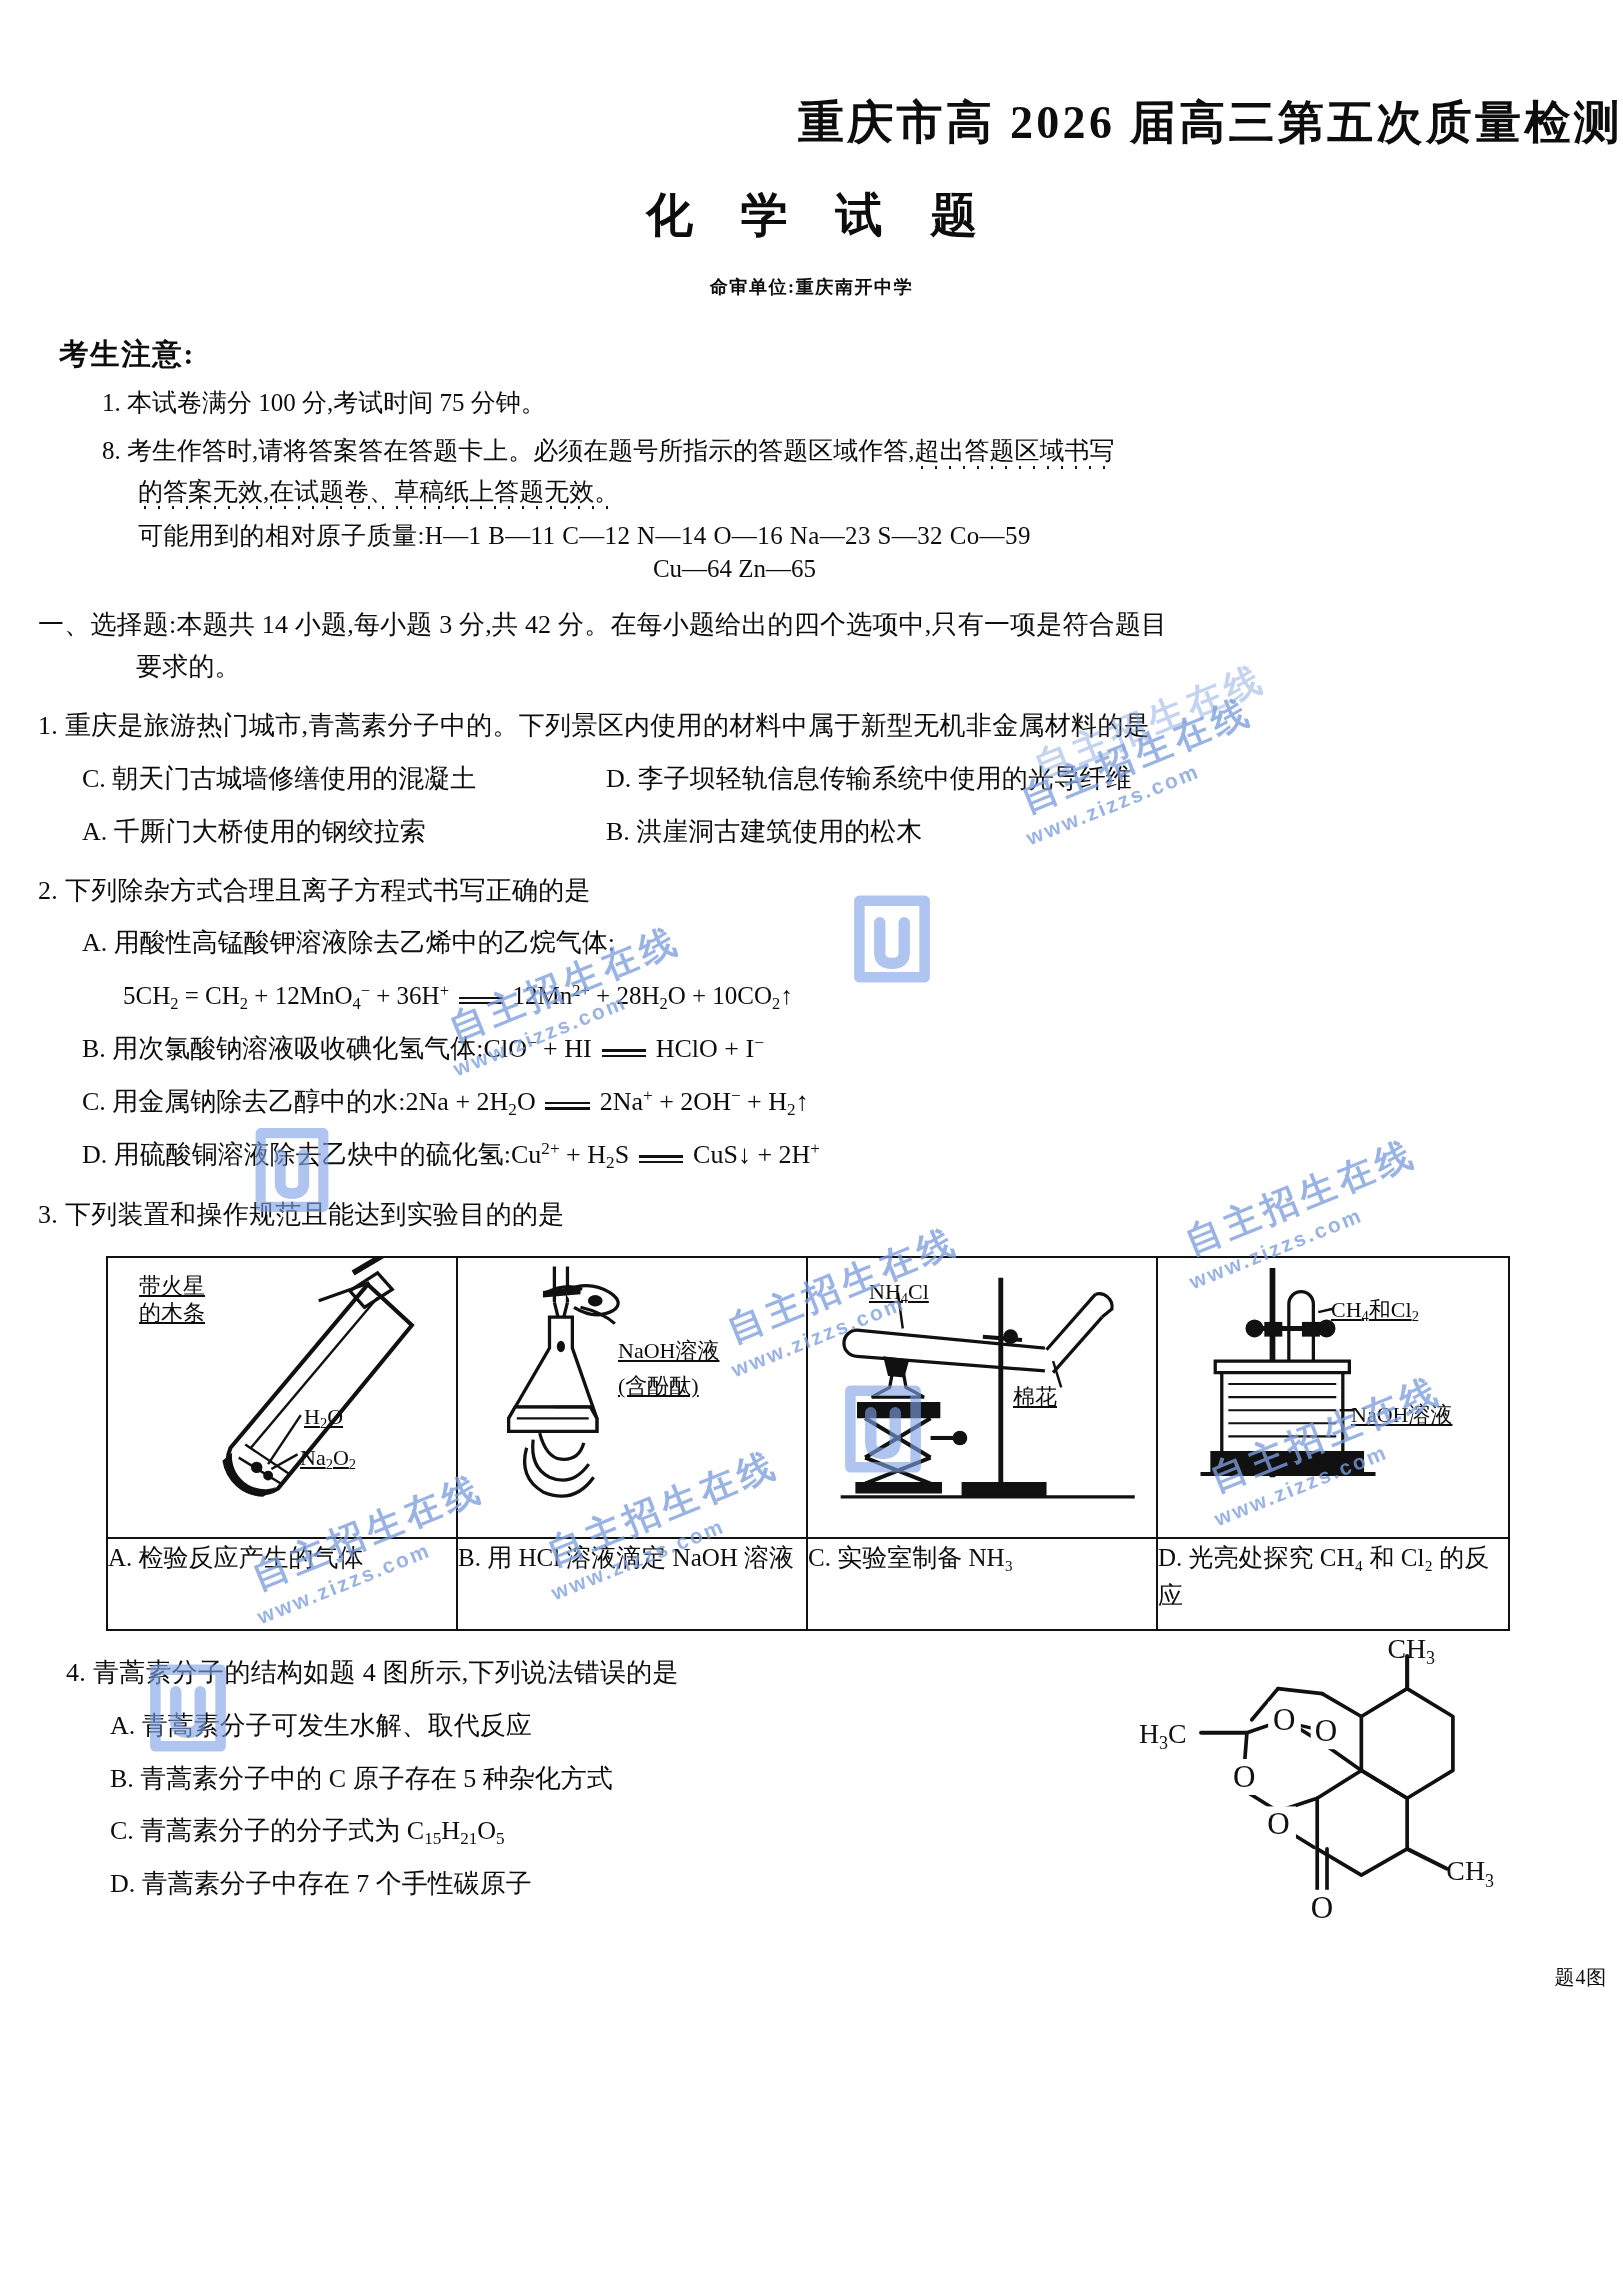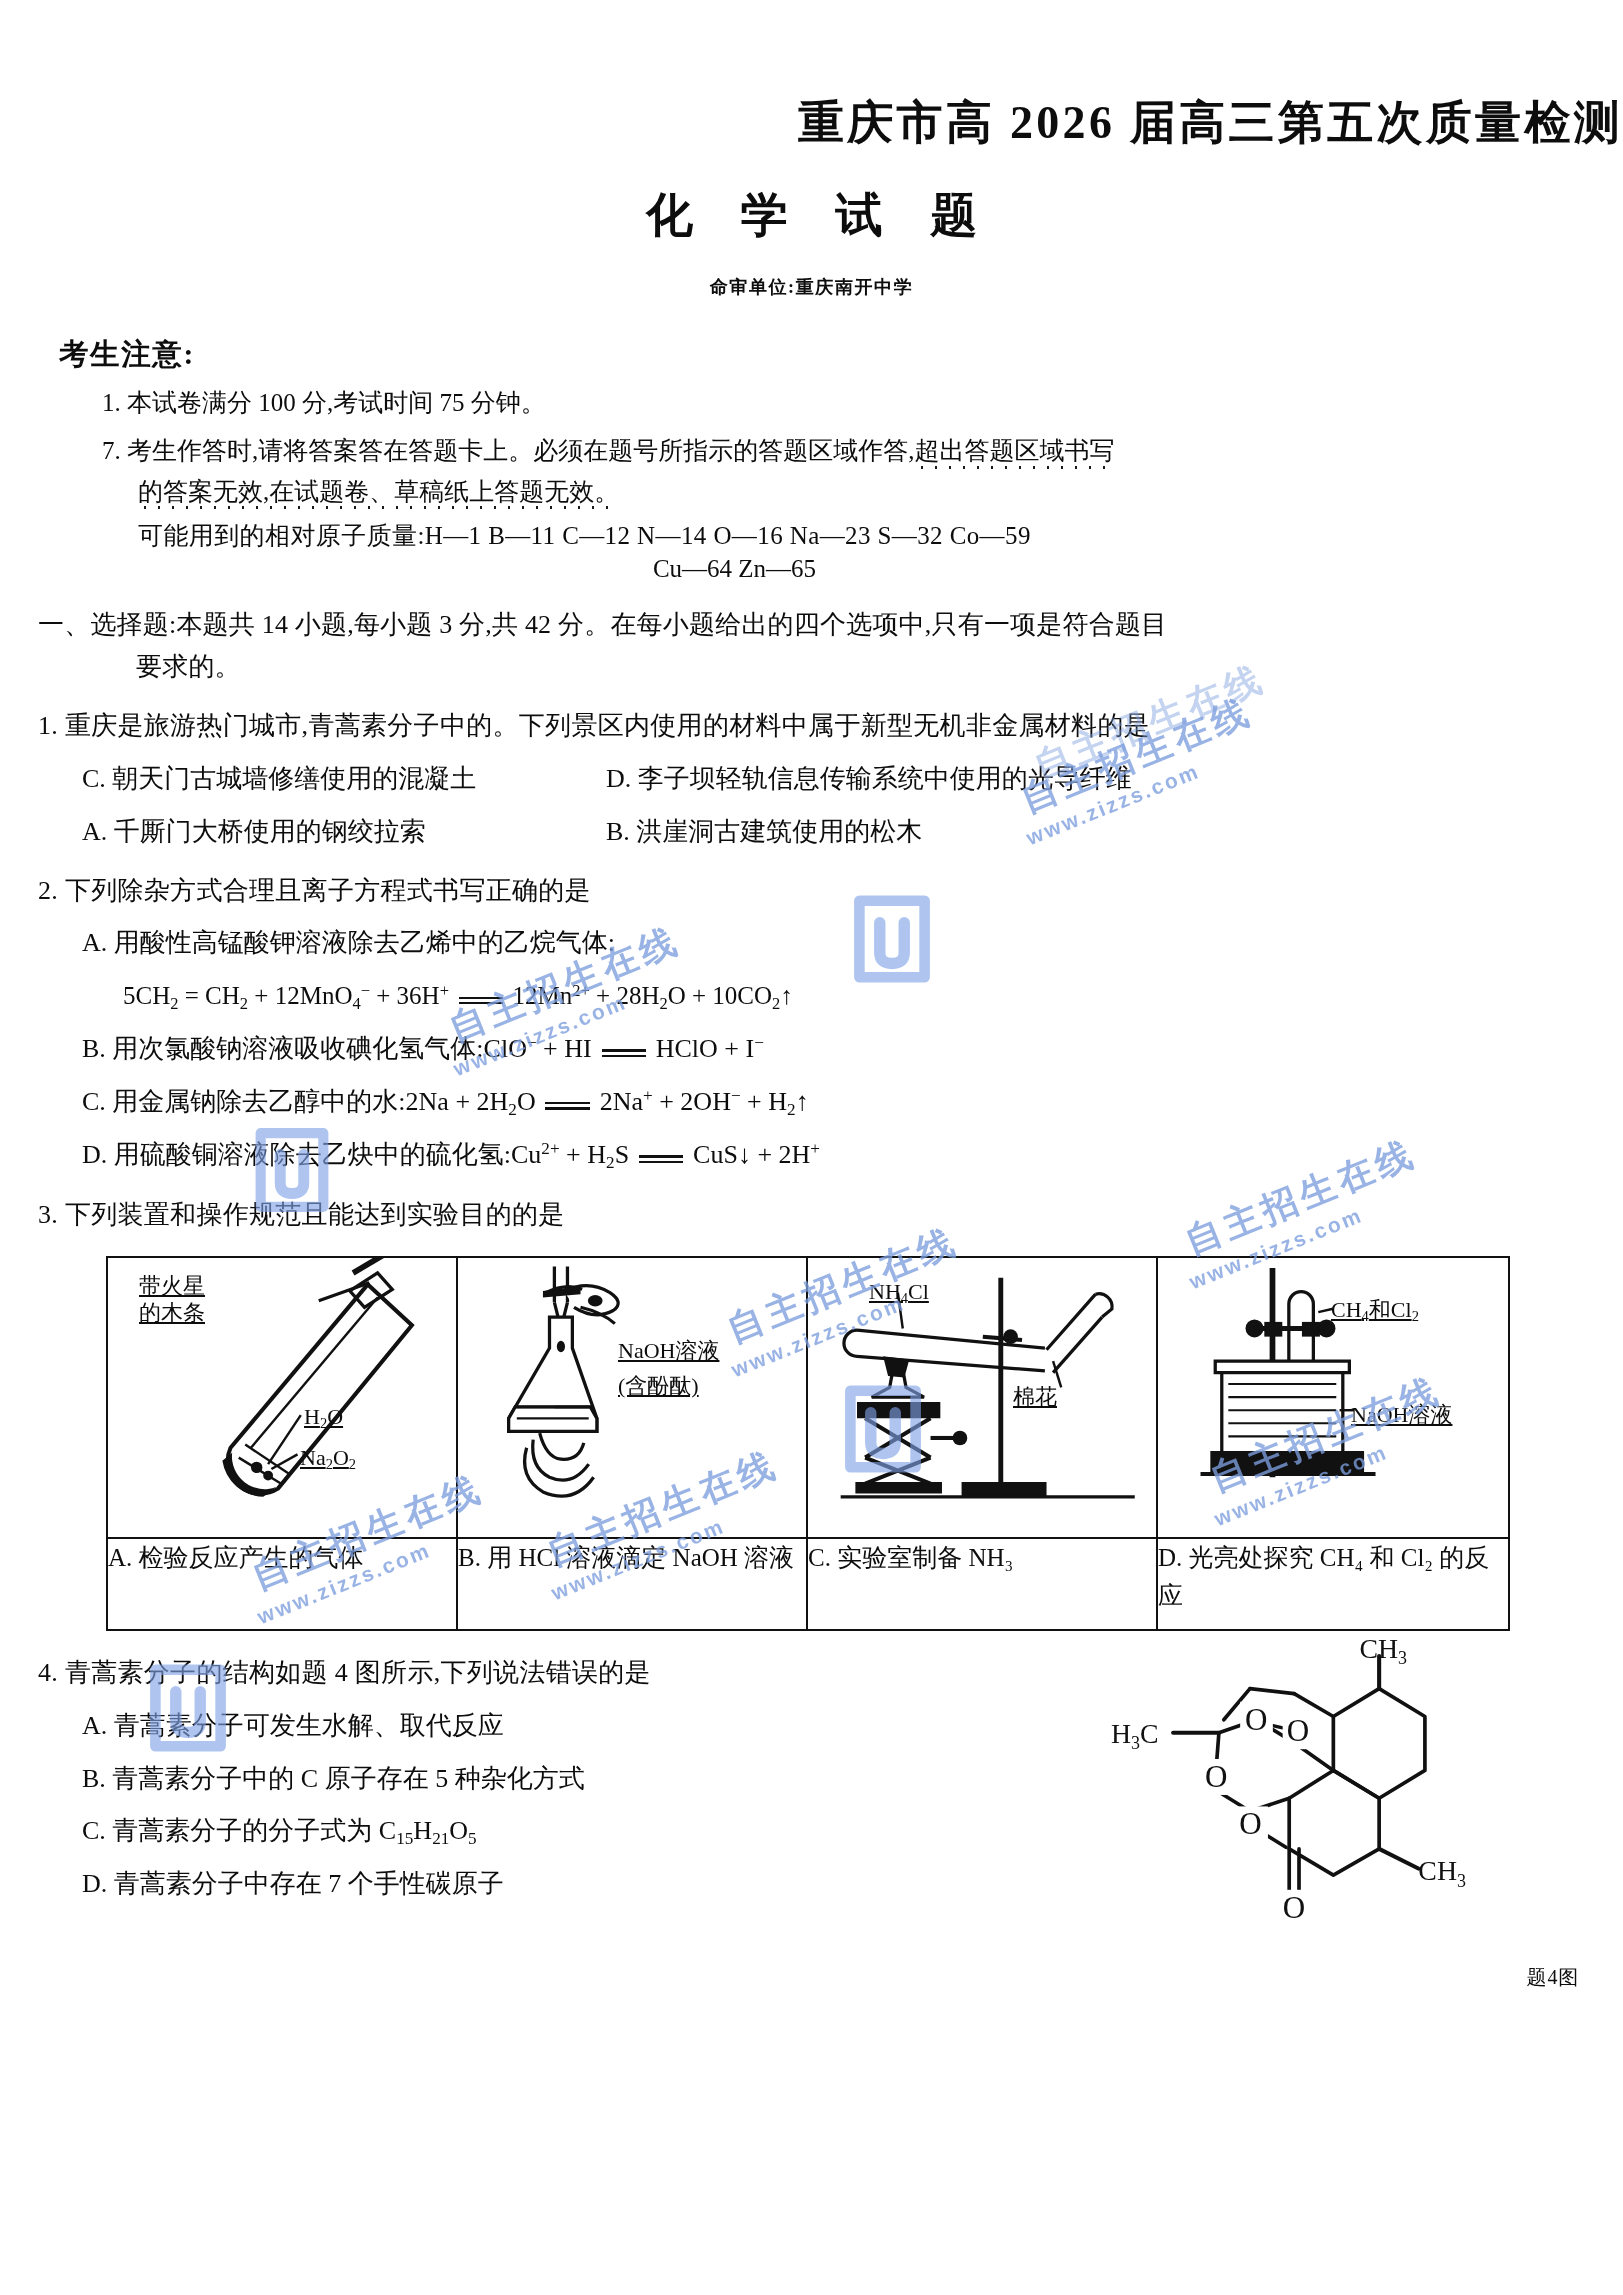--- a/index.html
+++ b/index.html
@@ -84,21 +84,21 @@
     border:2.5px solid #111;
   }
   .app-table td{border:2.5px solid #111;vertical-align:top;padding:0;}
   .app-cell-fig{height:275px;position:relative;}
   .app-cell-cap{font-size:25px;line-height:1.5;padding:11.5px 13px 14.7px 13px;height:90px;vertical-align:top;}
   .figbox{position:relative;width:100%;height:100%;}
   .figlbl{position:absolute;font-size:22px;line-height:1.22;font-family:"Liberation Serif",serif;white-space:nowrap;text-decoration:underline;}
 
   
   .q4wrap{display:flex;align-items:flex-start;margin-top:21px;}
-  .q4left{width:1088px;}
+  .q4left{width:1088px;padding-left:28px;}
   .q4right{width:491px;position:relative;margin-top:-14.7px;}
   .molcap{text-align:right;font-size:20px;margin-top:-4.9px;letter-spacing:0.8px;}
 </style>
 </head>
 <body>
 
 <div class="page">
 
   <div class="wm-layer">
 
@@ -161,21 +161,21 @@
   </div>
 
   <div class="doc-title">重庆市高 2026 届高三第五次质量检测</div>
   <div class="doc-subject">化 学 试 题</div>
   <div class="doc-org">命审单位:重庆南开中学</div>
 
   <div class="notice">
     <div class="notice-head">考生注意:</div>
     <div class="notice-item">1. 本试卷满分 100 分,考试时间 75 分钟。</div>
     <div class="notice-item l2">
-      <span>7. 考生作答时,请将答案答在答题卡上。必须在题号所指示的答题区域作答,</span><span class="dotted">超出答题区域书写</span>
+      <span>8. 考生作答时,请将答案答在答题卡上。必须在题号所指示的答题区域作答,</span><span class="dotted">超出答题区域书写</span>
     </div>
     <div class="notice-cont">
       <span class="dotted">的答案无效,在试题卷、草稿纸上答题无效。</span>
     </div>
     <div class="mass-line">可能用到的相对原子质量:H—1    B—11    C—12    N—14    O—16    Na—23    S—32    Co—59</div>
     <div class="mass-line2">Cu—64    Zn—65</div>
   </div>
 
   <div class="sec-head">
     <div>一、选择题:本题共 14 小题,每小题 3 分,共 42 分。在每小题给出的四个选项中,只有一项是符合题目</div>

